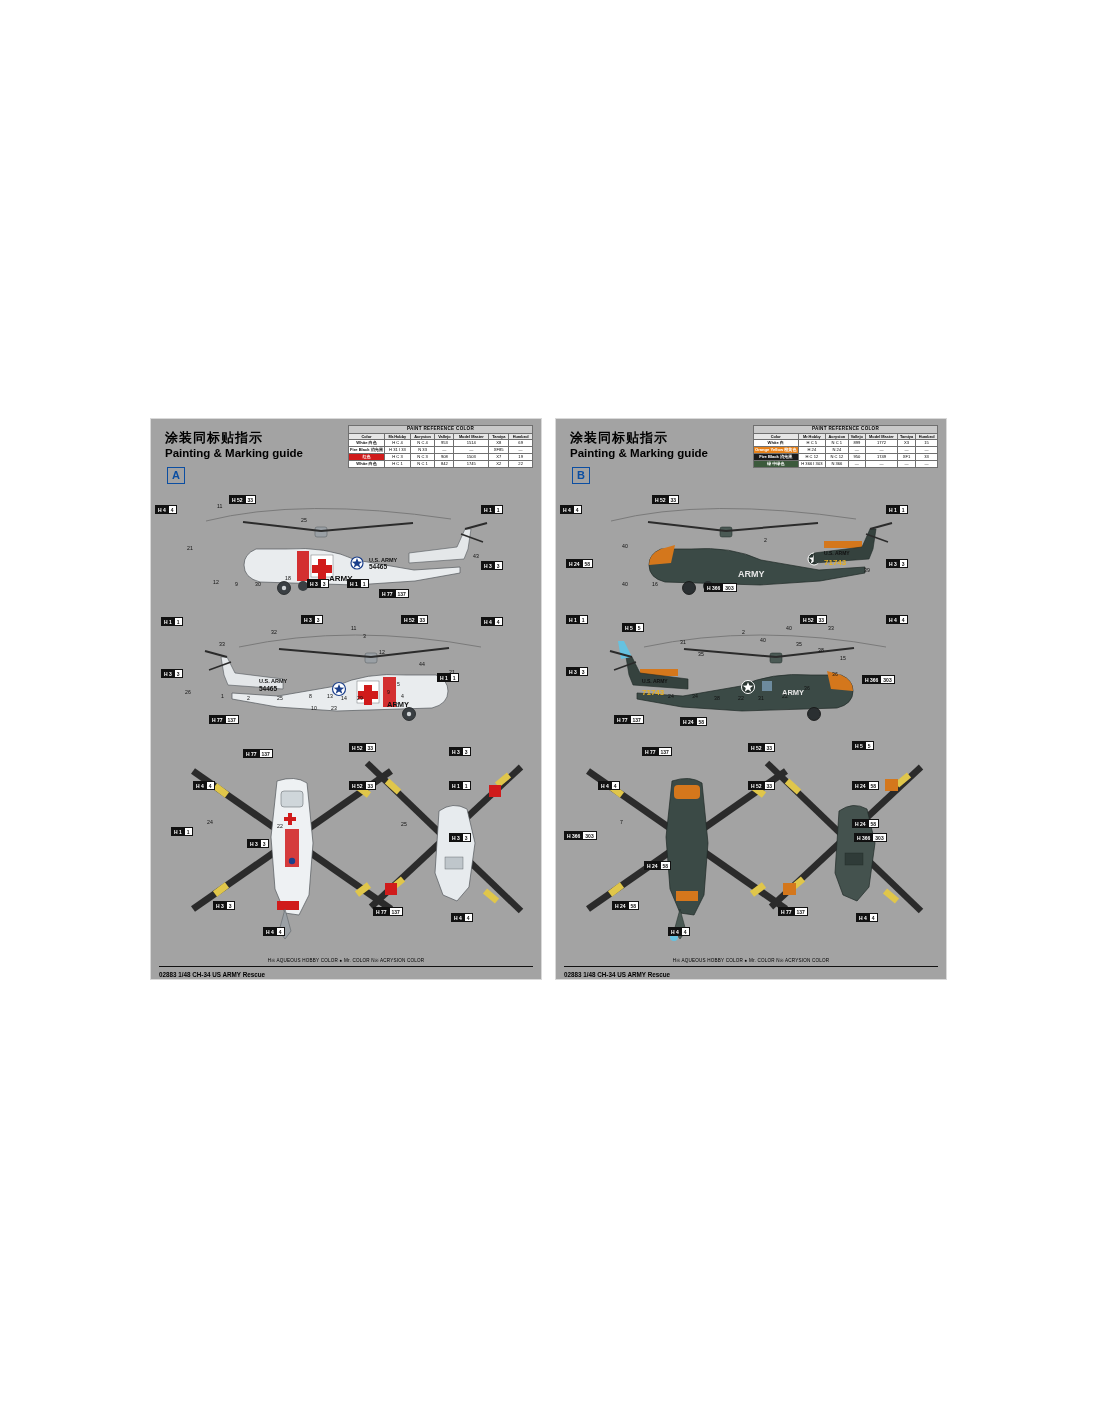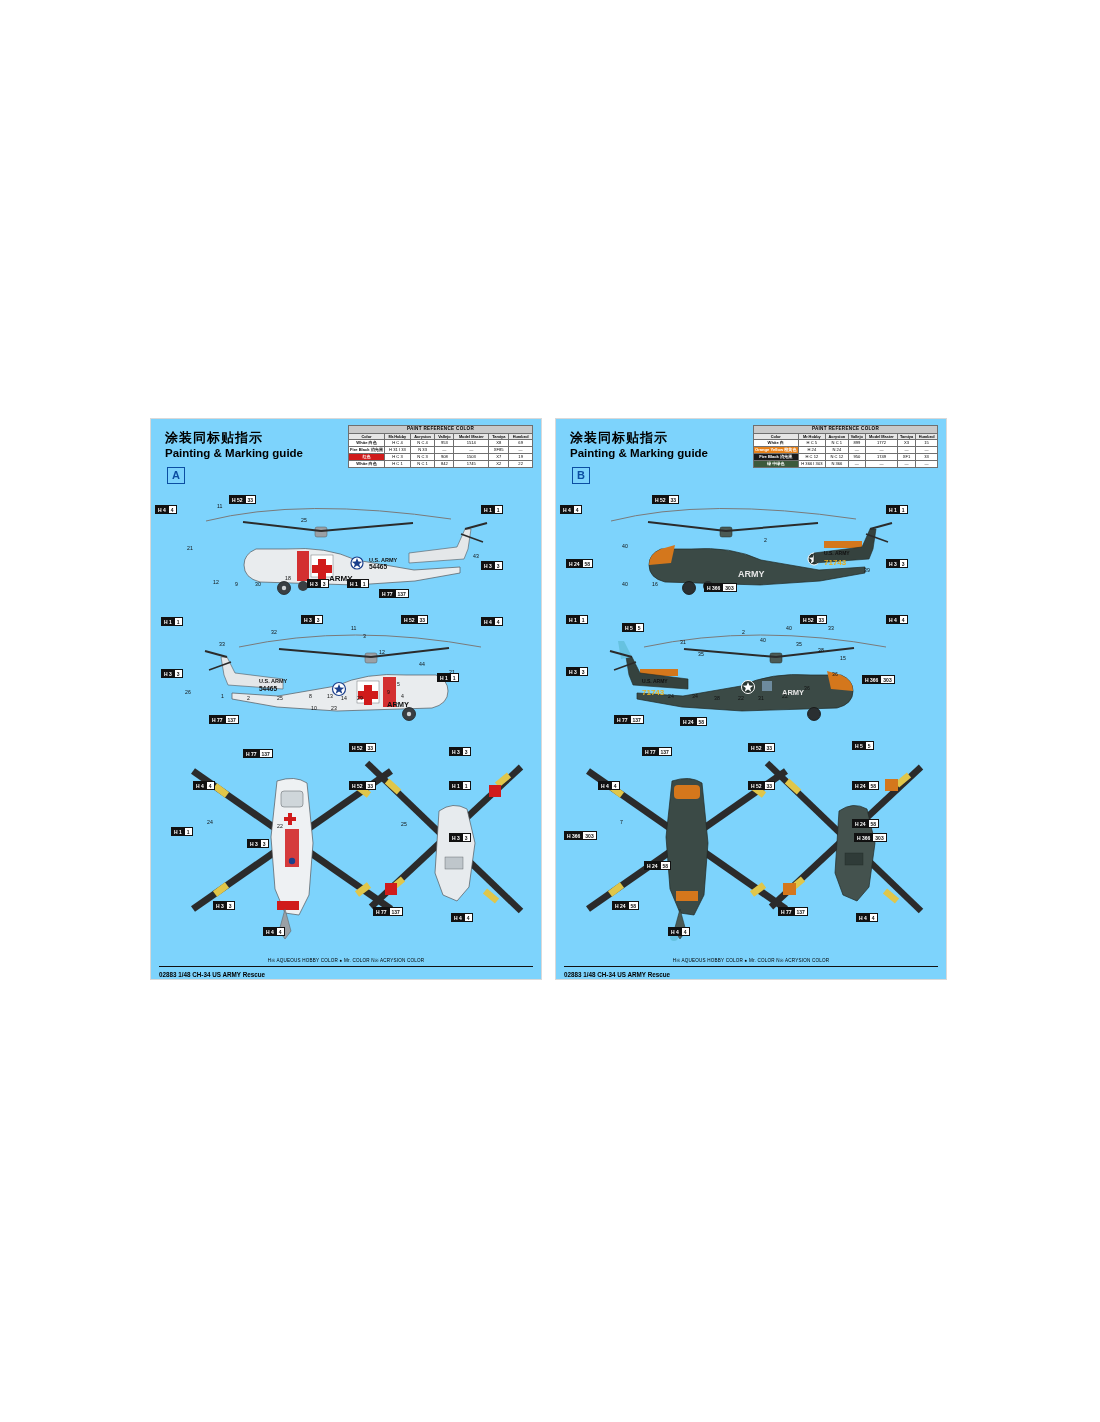--- a/index.html
+++ b/index.html
@@ -1,20 +1,20 @@
 <!DOCTYPE html>
 <html><head>
 <meta charset="utf-8">
 <style>
   html,body{margin:0;padding:0;background:#ffffff;}
   body{width:1100px;height:1422px;position:relative;font-family:"Liberation Sans",sans-serif;color:#000;}
 
   .sheet{position:absolute;left:150px;top:418px;width:800px;height:582px;background:#ffffff;}
 
-  .panel{position:absolute;top:0;width:390px;height:560px;border:1px solid #d9d9d9;background:#7dd3fc;}
+  .panel{position:absolute;top:0;width:390px;height:560px;border:1px solid #d9d9d9;background:#a3a3a3;}
   .panel.a{left:0;}
   .panel.b{left:405px;}
 
   .hdr-cn{position:absolute;left:14px;top:10px;font-size:13px;font-weight:bold;letter-spacing:1px;}
   .hdr-en{position:absolute;left:14px;top:28px;font-size:11.5px;font-weight:bold;}
 
   .variant{position:absolute;left:16px;top:48px;width:16px;height:15px;border:1.5px solid #0b4ea2;color:#0b4ea2;
            font-size:11px;font-weight:bold;text-align:center;line-height:15px;}
 
   

